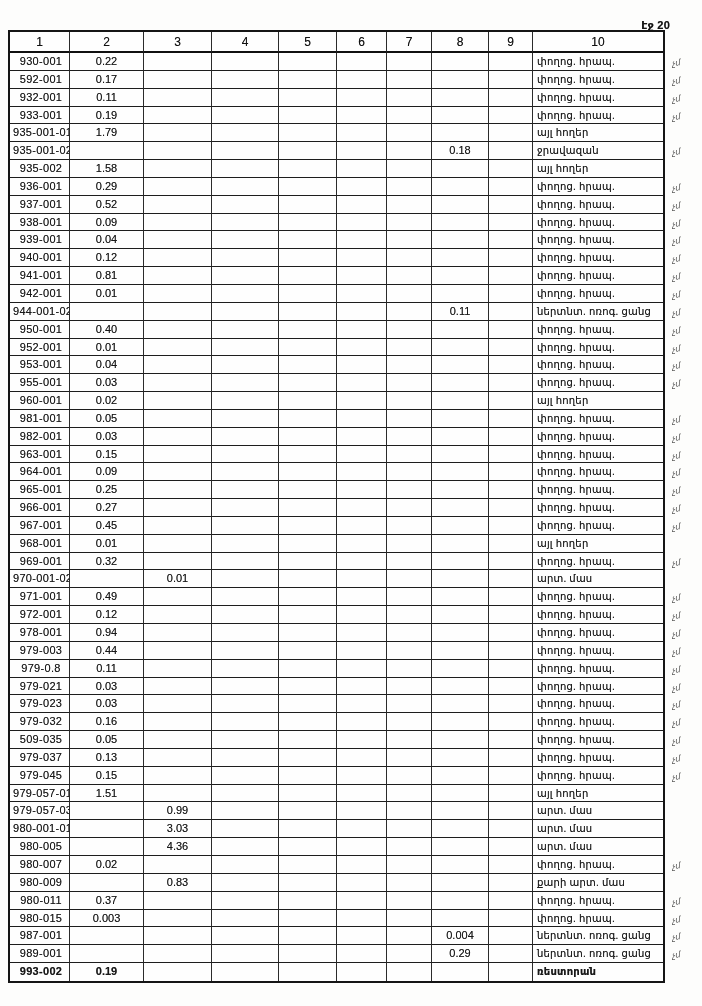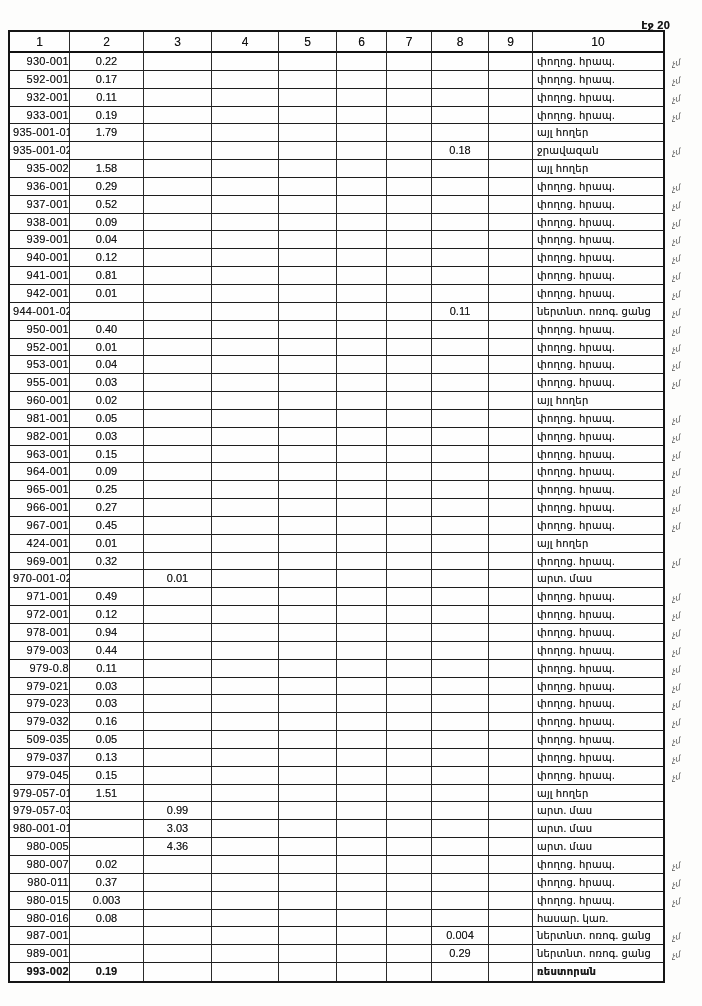--- a/index.html
+++ b/index.html
@@ -42,21 +42,21 @@
     color:#181818;
   }
   .cell:last-child{border-right:none;}
   .header .cell{
     height:21px;line-height:20px;
     text-align:center;
     font-size:12px;
     border-bottom:2.2px solid #101010;
     color:#111;
   }
-  .c1{padding-left:3px;text-align:right;letter-spacing:0.3px;}
+  .c1{padding-left:3px;text-align:center;letter-spacing:0.3px;}
   .c2,.c3,.c8{text-align:center;}
   .c10{padding-left:4px;font-size:10px;letter-spacing:0.2px;}
   .last .cell{border-bottom:none;font-weight:bold;}
   .mark{
     position:absolute;
     left:662px;top:3px;
     width:36px;
     font-size:8.5px;
     font-style:italic;
     color:#3d3d3d;
@@ -485,21 +485,21 @@
             <div class="cell c6"></div>
             <div class="cell c7"></div>
             <div class="cell c8"></div>
             <div class="cell c9"></div>
             <div class="cell c10">փողոց. հրապ.</div>
           </div>
           <span class="mark">չմ</span>
         </div>
         <div class="rowwrap">
           <div class="row">
-            <div class="cell c1">424-001</div>
+            <div class="cell c1">968-001</div>
             <div class="cell c2">0.01</div>
             <div class="cell c3"></div>
             <div class="cell c4"></div>
             <div class="cell c5"></div>
             <div class="cell c6"></div>
             <div class="cell c7"></div>
             <div class="cell c8"></div>
             <div class="cell c9"></div>
             <div class="cell c10">այլ հողեր</div>
           </div>
@@ -764,20 +764,34 @@
             <div class="cell c6"></div>
             <div class="cell c7"></div>
             <div class="cell c8"></div>
             <div class="cell c9"></div>
             <div class="cell c10">փողոց. հրապ.</div>
           </div>
           <span class="mark">չմ</span>
         </div>
         <div class="rowwrap">
           <div class="row">
+            <div class="cell c1">980-009</div>
+            <div class="cell c2"></div>
+            <div class="cell c3">0.83</div>
+            <div class="cell c4"></div>
+            <div class="cell c5"></div>
+            <div class="cell c6"></div>
+            <div class="cell c7"></div>
+            <div class="cell c8"></div>
+            <div class="cell c9"></div>
+            <div class="cell c10">քարի արտ. մաս</div>
+          </div>
+        </div>
+        <div class="rowwrap">
+          <div class="row">
             <div class="cell c1">980-011</div>
             <div class="cell c2">0.37</div>
             <div class="cell c3"></div>
             <div class="cell c4"></div>
             <div class="cell c5"></div>
             <div class="cell c6"></div>
             <div class="cell c7"></div>
             <div class="cell c8"></div>
             <div class="cell c9"></div>
             <div class="cell c10">փողոց. հրապ.</div>
@@ -791,34 +805,20 @@
             <div class="cell c3"></div>
             <div class="cell c4"></div>
             <div class="cell c5"></div>
             <div class="cell c6"></div>
             <div class="cell c7"></div>
             <div class="cell c8"></div>
             <div class="cell c9"></div>
             <div class="cell c10">փողոց. հրապ.</div>
           </div>
           <span class="mark">չմ</span>
-        </div>
-        <div class="rowwrap">
-          <div class="row">
-            <div class="cell c1">980-016</div>
-            <div class="cell c2">0.08</div>
-            <div class="cell c3"></div>
-            <div class="cell c4"></div>
-            <div class="cell c5"></div>
-            <div class="cell c6"></div>
-            <div class="cell c7"></div>
-            <div class="cell c8"></div>
-            <div class="cell c9"></div>
-            <div class="cell c10">հասար. կառ.</div>
-          </div>
         </div>
         <div class="rowwrap">
           <div class="row">
             <div class="cell c1">987-001</div>
             <div class="cell c2"></div>
             <div class="cell c3"></div>
             <div class="cell c4"></div>
             <div class="cell c5"></div>
             <div class="cell c6"></div>
             <div class="cell c7"></div>

